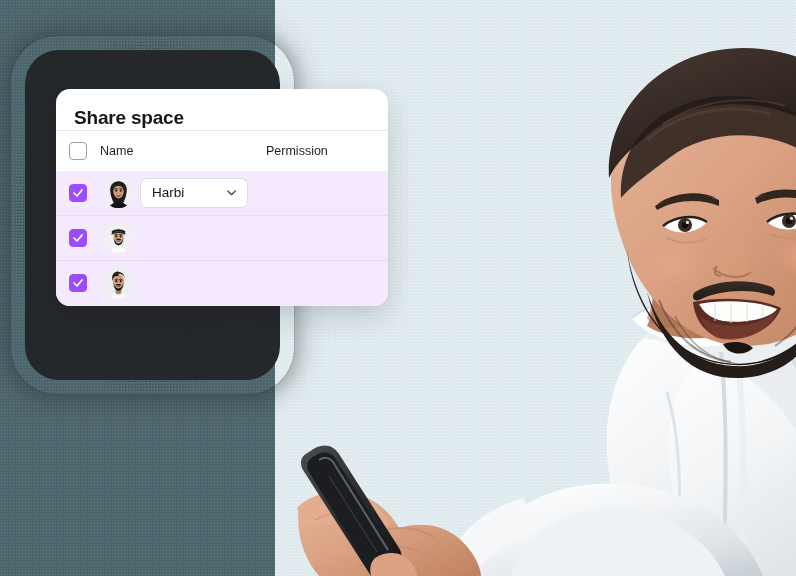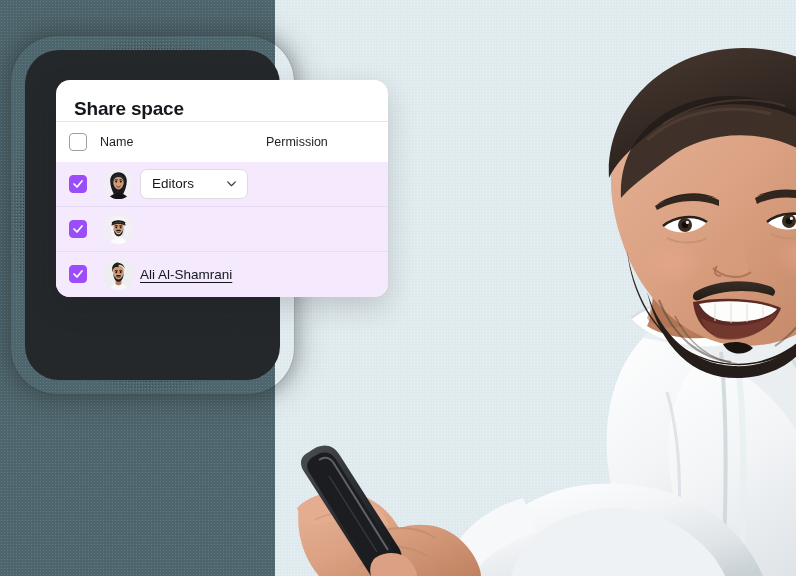--- a/index.html
+++ b/index.html
@@ -95,21 +95,21 @@
     left: 275px; top: 0;
     width: 521px; height: 576px;
     overflow: hidden;
   }
   .photo svg { display: block; }
 
   
   .card {
     position: absolute;
     left: 56px;
-    top: 80px;
+    top: 89px;
     width: 332px;
     background: #ffffff;
     border-radius: 14px;
     box-shadow: 0 10px 28px rgba(20,24,28,.18);
     overflow: hidden;
   }
 
   .card-header {
     padding: 18px 18px 0 18px;
   }
@@ -534,21 +534,21 @@
 
               <path d="M13 17.2c1.6.9 3.4.9 5 0 -.6 1.7-1.6 2.5-2.5 2.5s-1.9-.8-2.5-2.5z" fill="#7d3a33"></path>
               <path d="M13.5 17.6c1.3.5 2.7.5 4 0 -.4.5-1.2.8-2 .8s-1.6-.3-2-.8z" fill="#ffffff"></path>
 
               <path d="M15.5 25.6c-3.4 0-6.2 2.1-7.1 5.4h14.2c-.9-3.3-3.7-5.4-7.1-5.4z" fill="#131317"></path>
             </svg>
           </span>
         </div>
         <div class="col-perm">
           <span class="select">
-            <span>Editors</span>
+            <span>Harbi</span>
             <svg class="caret" viewBox="0 0 24 24" fill="none" stroke="currentColor" stroke-width="2.4" stroke-linecap="round" stroke-linejoin="round">
               <polyline points="5,9 12,16 19,9"></polyline>
             </svg>
           </span>
         </div>
       </div>
 
       <div class="row person">
         <div class="col-check">
           <span class="cb checked">
@@ -616,21 +616,18 @@
               <path d="M16.5 11.6c.7-.4 1.8-.4 2.5.1" stroke="#1d130d" stroke-width=".85" fill="none" stroke-linecap="round"></path>
 
               <path d="M10.4 13.6c.2 3.6 2.3 6.9 5.1 6.9s4.9-3.3 5.1-6.9c.3 4.9-1.8 9.2-5.1 9.2s-5.4-4.3-5.1-9.2z" fill="#29201a"></path>
               <path d="M11.5 16.6c.9 2.9 2.4 4.6 4 4.6s3.1-1.7 4-4.6c-.3 3.6-1.8 5.9-4 5.9s-3.7-2.3-4-5.9z" fill="#1c1612"></path>
 
               <path d="M13 16.4c1.6-.6 3.4-.6 5 0 -.6 1.8-1.6 2.7-2.5 2.7s-1.9-.9-2.5-2.7z" fill="#231b15"></path>
               <path d="M13.6 17.5c1.2.4 2.6.4 3.8 0 -.4.6-1.1 1-1.9 1s-1.5-.4-1.9-1z" fill="#f6f2ec"></path>
             </svg>
           </span>
         </div>
-        <div class="col-name">
-          <span class="name-link">Ali Al-Shamrani</span>
-        </div>
       </div>
 
     </div>
   </div>
 
 </div>
 
 </body></html>

